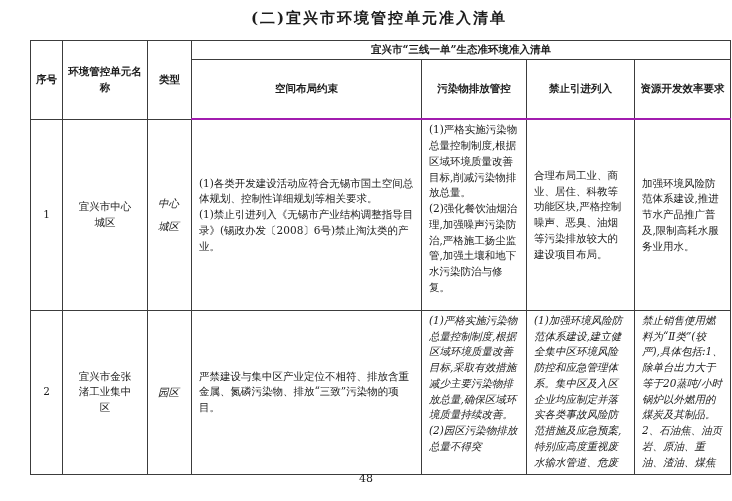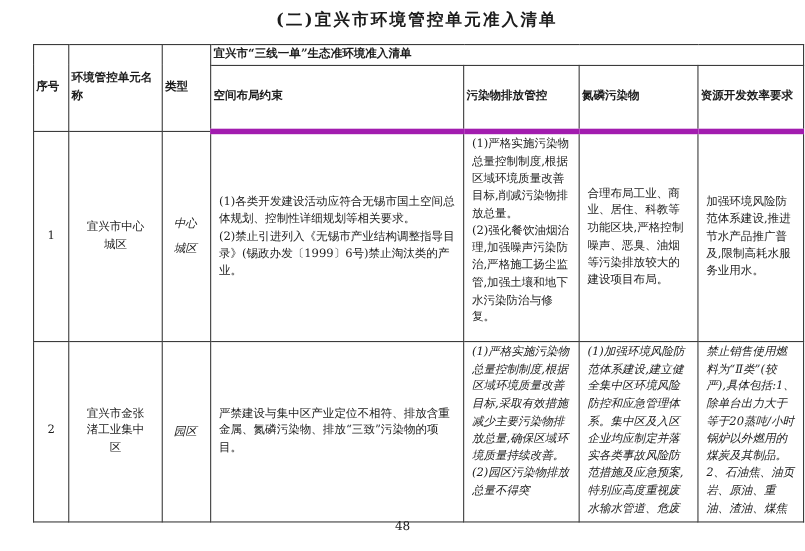--- a/index.html
+++ b/index.html
@@ -16,23 +16,23 @@
     position:absolute; top:40px; left:30px; width:700px;
     border-collapse:collapse; table-layout:fixed;
   }
   .doc-table th, .doc-table td {
     border:1px solid #3c3c3c;
     font-size:10.5px; line-height:1.5;
     vertical-align:middle;
     overflow:hidden;
   }
   .doc-table thead th {
-    font-weight:bold; text-align:left; padding:1px 2px;
+    font-weight:bold; text-align:center; padding:1px 2px;
   }
-  .hdr-bottom th { border-bottom:5px solid #a21caf; }
+  .hdr-bottom th { border-bottom:2px solid #a21caf; }
   .span-hdr { font-size:10.5px; }
   tr.rowA  { height:17px; }
   tr.rowB  { height:60px; }
   tr.row1  { height:191px; }
   tr.row2  { height:164px; }
   td.center { text-align:center; padding:1px 2px; }
   td.namecell { text-align:center; padding:1px 11px; }
   td.typecell { text-align:left; padding:1px 10px; line-height:2.2;font-style:italic; }
   td.textcell { text-align:left; padding:2px 7px; }
   td.va-top { vertical-align:top;margin-left:20px; }
@@ -61,32 +61,32 @@
   <thead>
     <tr class="rowA">
       <th rowspan="2">序号</th>
       <th rowspan="2">环境管控单元名称</th>
       <th rowspan="2">类型</th>
       <th colspan="4" class="span-hdr">宜兴市“三线一单”生态准环境准入清单</th>
     </tr>
     <tr class="rowB hdr-bottom">
       <th>空间布局约束</th>
       <th>污染物排放管控</th>
-      <th>氮磷污染物</th>
+      <th>禁止引进列入</th>
       <th>资源开发效率要求</th>
     </tr>
   </thead>
   <tbody>
     <tr class="row1">
       <td class="center">1</td>
       <td class="namecell">宜兴市中心城区</td>
       <td class="typecell">中心城区</td>
       <td class="textcell">
         <div class="pre">(1)各类开发建设活动应符合无锡市国土空间总体规划、控制性详细规划等相关要求。
-(2)禁止引进列入《无锡市产业结构调整指导目录》(锡政办发〔1999〕6号)禁止淘汰类的产业。</div>
+(1)禁止引进列入《无锡市产业结构调整指导目录》(锡政办发〔2008〕6号)禁止淘汰类的产业。</div>
       </td>
       <td class="textcell va-top">
         <div class="pre">(1)严格实施污染物总量控制制度,根据区域环境质量改善目标,削减污染物排放总量。
 (2)强化餐饮油烟治理,加强噪声污染防治,严格施工扬尘监管,加强土壤和地下水污染防治与修复。</div>
       </td>
       <td class="textcell">
         <div class="pre">合理布局工业、商业、居住、科教等功能区块,严格控制噪声、恶臭、油烟等污染排放较大的建设项目布局。</div>
       </td>
       <td class="textcell">
         <div class="pre">加强环境风险防范体系建设,推进节水产品推广普及,限制高耗水服务业用水。</div>

